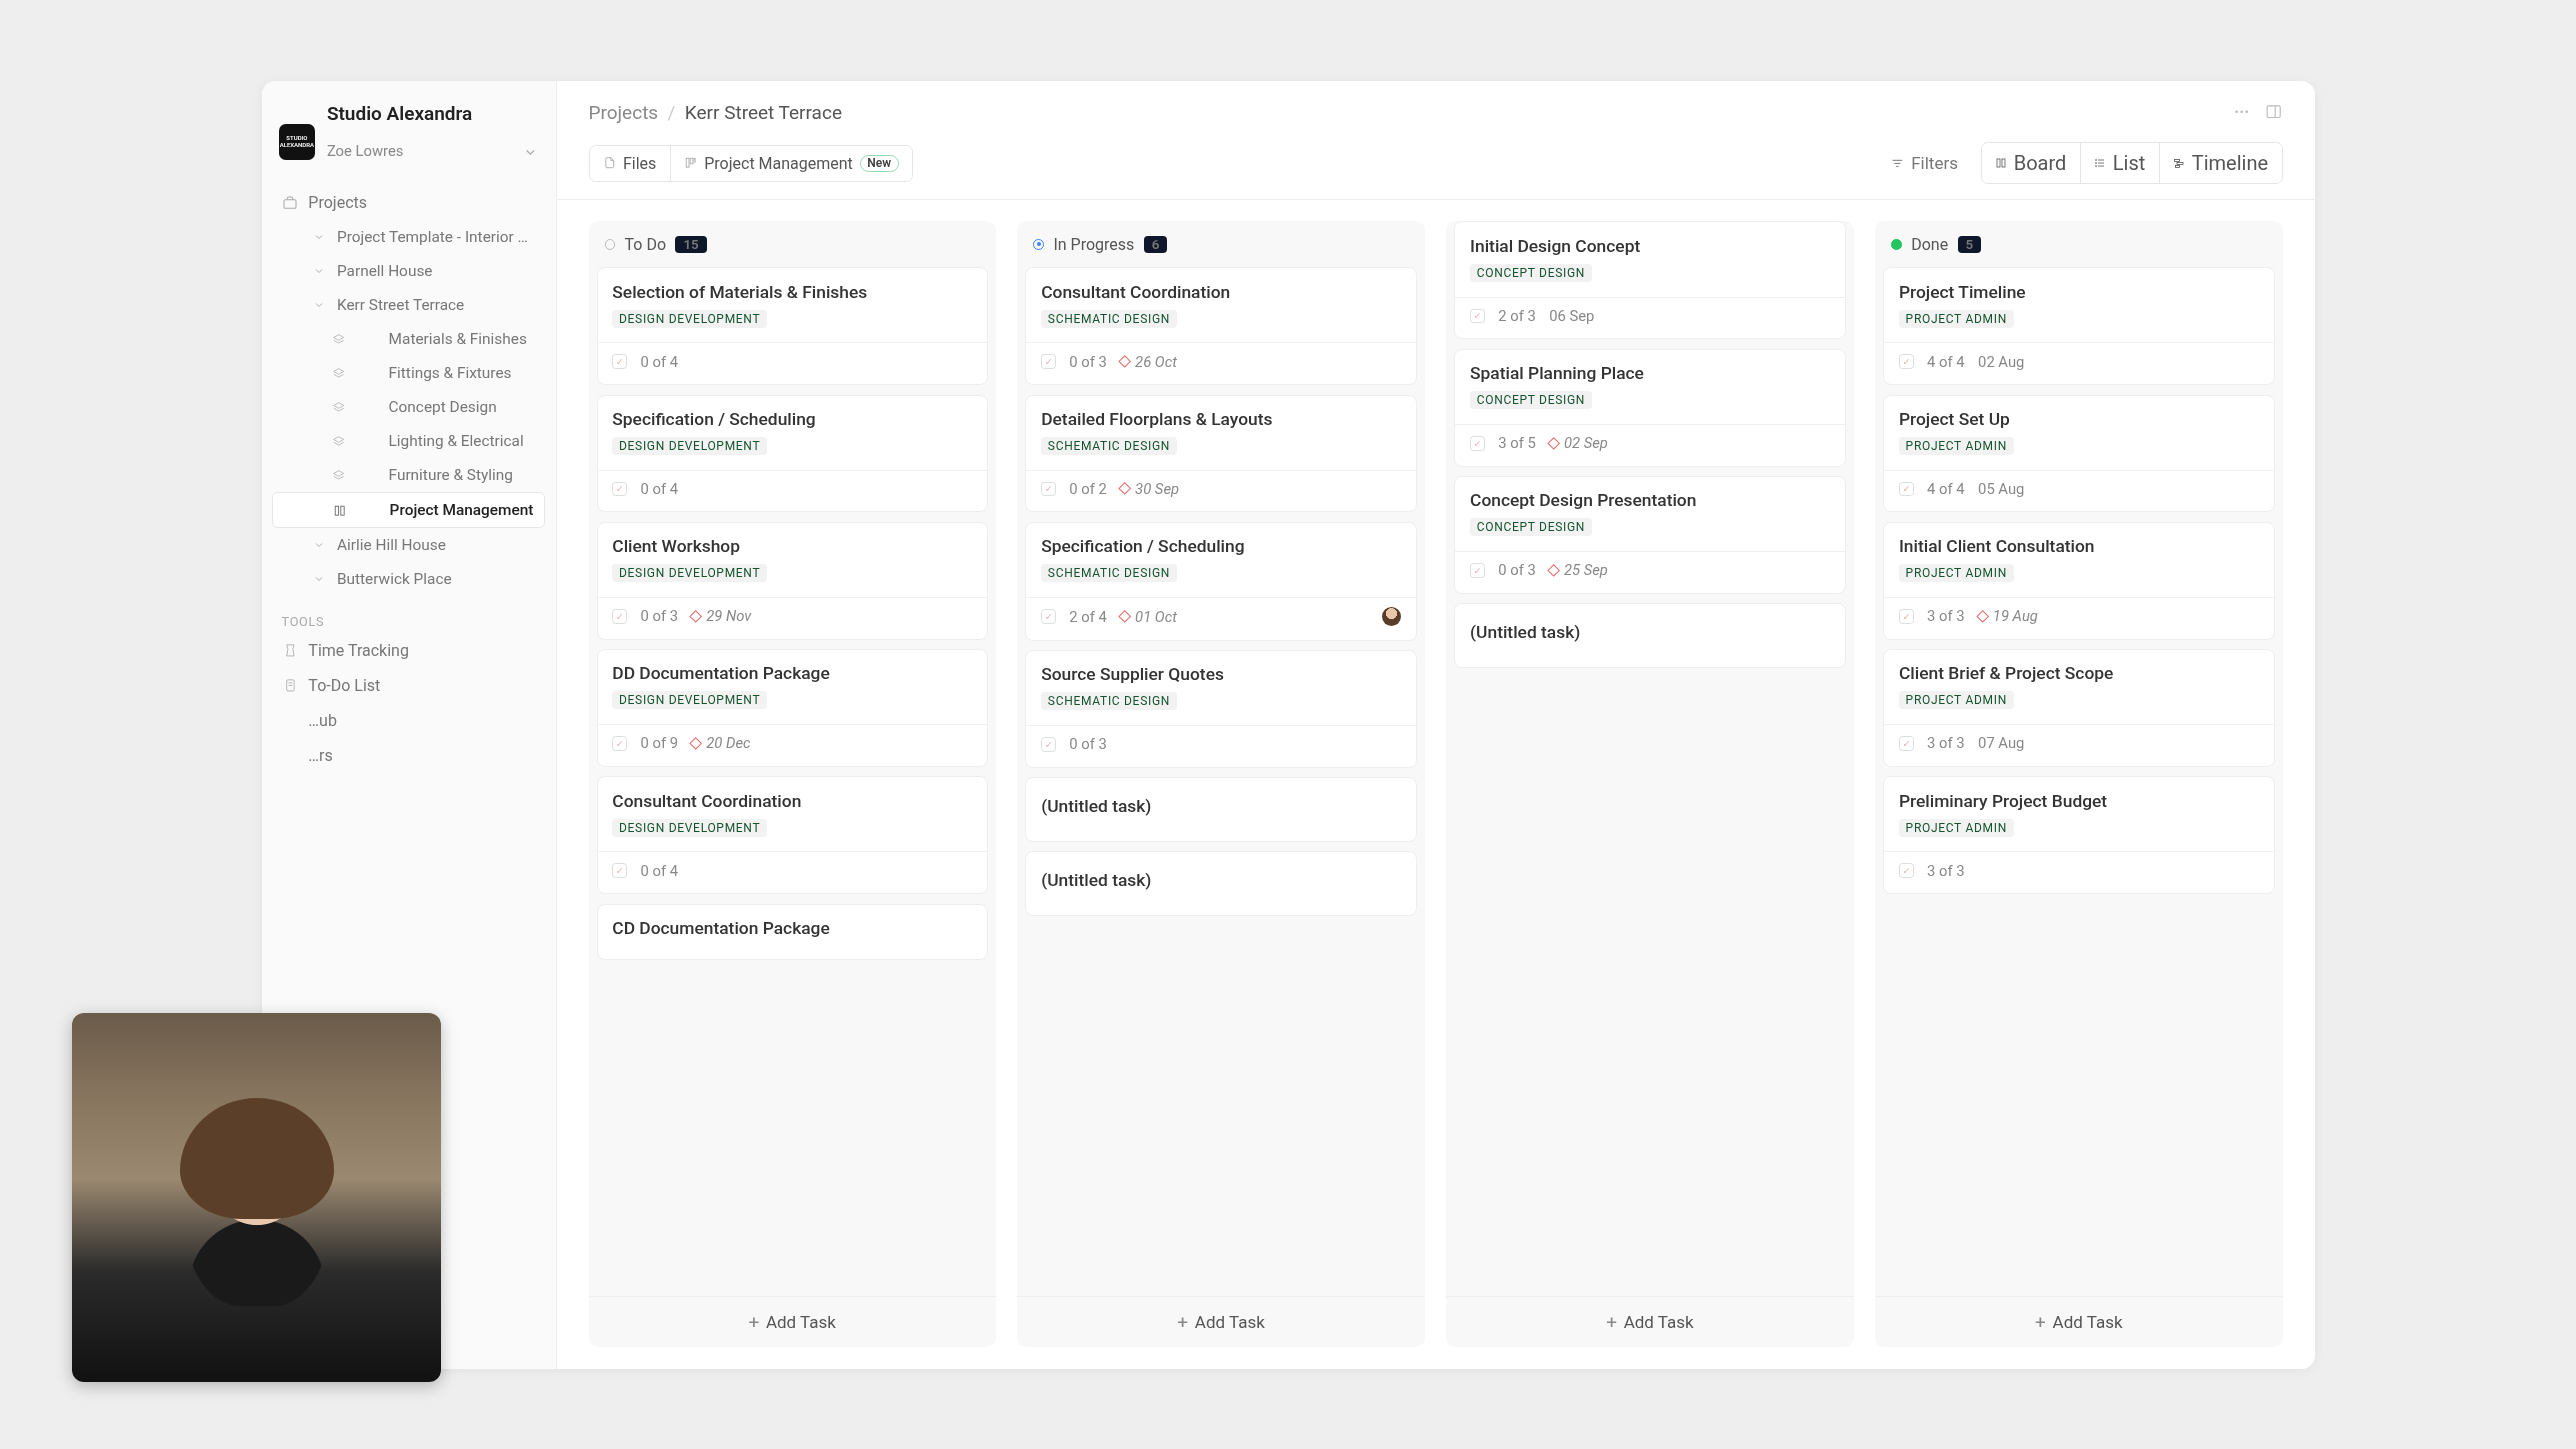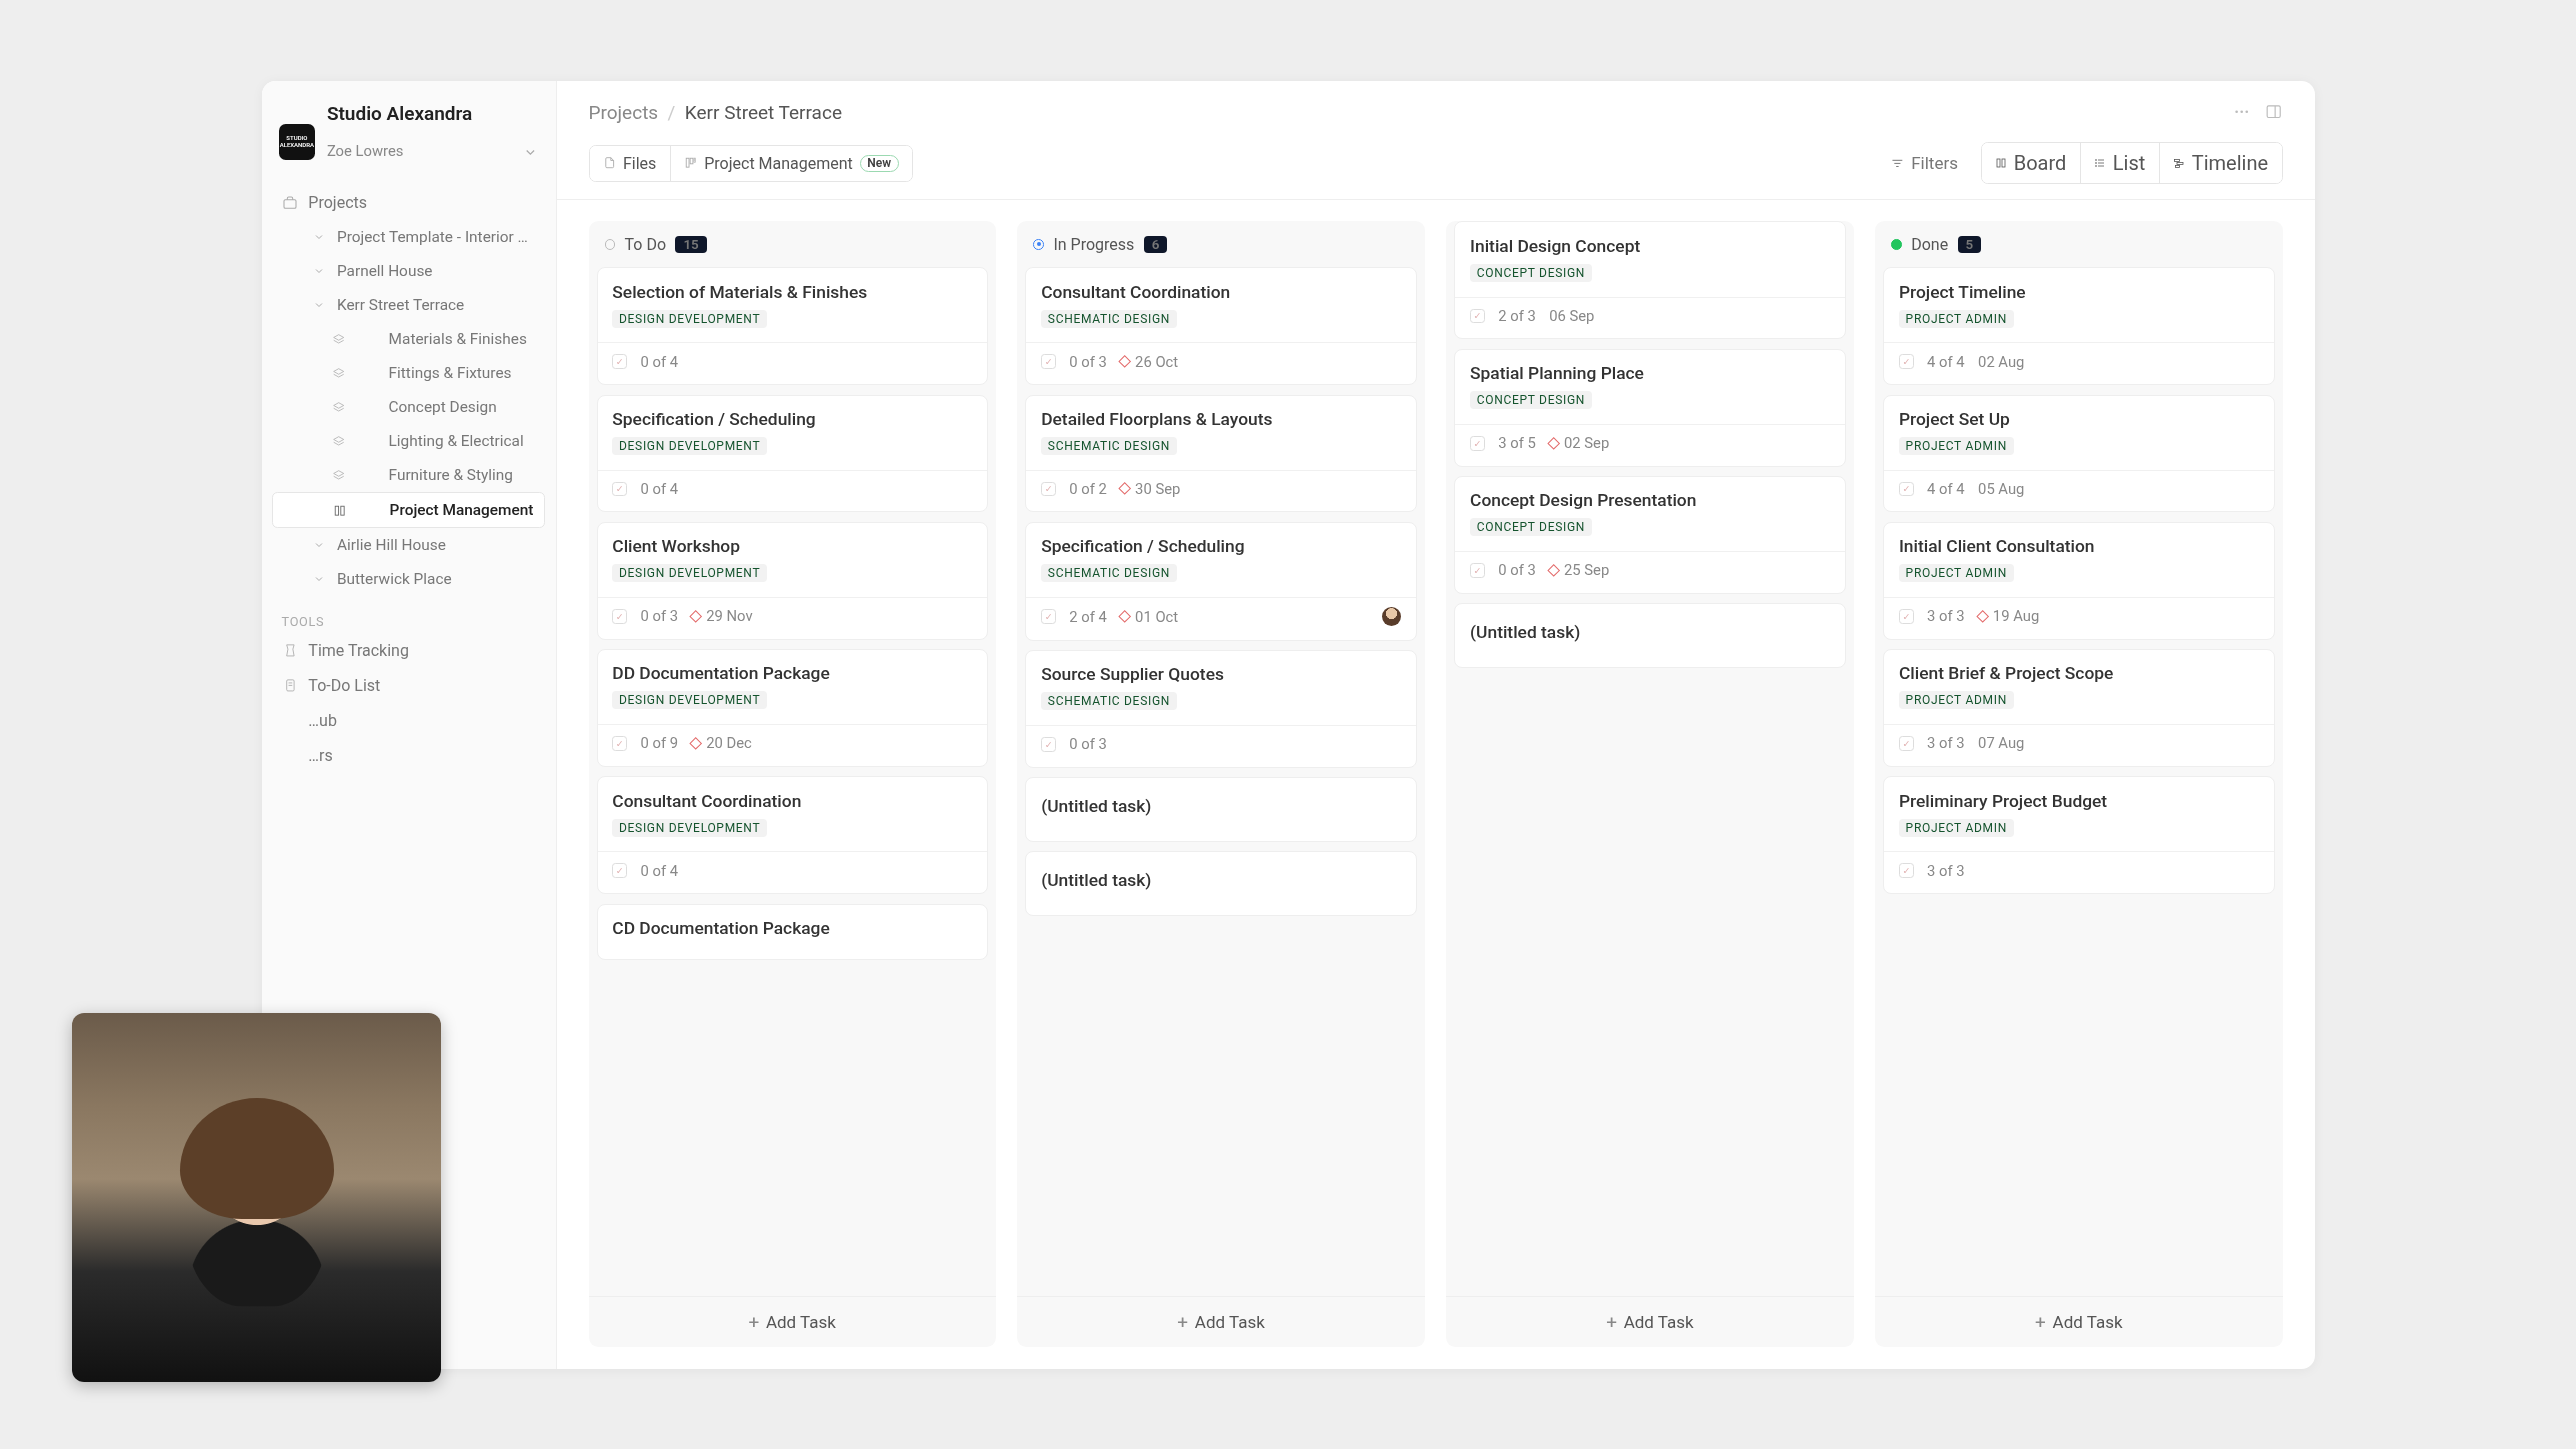--- a/index.html
+++ b/index.html
@@ -175,21 +175,21 @@
   font-size:12px; letter-spacing:0.7px; color:#14532d;
   background:#f2f2f2; border-radius:4px; padding:2px 6.7px;
   margin-bottom:2.7px;
 }
 .card-divider{border-top:0.7px solid #f0f0f0; margin:12px -14.8px 9.4px -14.8px;}
 .card-footer{display:flex; align-items:center; gap:13.4px; font-size:14.8px; color:#888;}
 .checkbox{
   width:14.8px;height:14.8px;border:1px solid #ddd;border-radius:3.4px;
   display:inline-flex;align-items:center;justify-content:center;color:#e1b1b1;font-size:9.4px;
 }
-.due{display:flex;align-items:center;gap:5.4px;}
+.due{display:flex;align-items:center;gap:5.4px;font-style:italic;}
 .due .diamond{width:9.4px;height:9.4px;border:1px solid #e36a6a;transform:rotate(45deg);}
 .avatar{
   width:19px;height:19px;border-radius:50%;
   background: radial-gradient(circle at 50% 35%, #e8c8a8 35%, #593c2a 36%);
   margin-left:auto;
 }
 .add-task{
   padding:14.8px; text-align:center; font-size:17px; color:#555;
   display:flex; align-items:center; justify-content:center; gap:6.7px;
   border-top:0.7px solid #eee;

